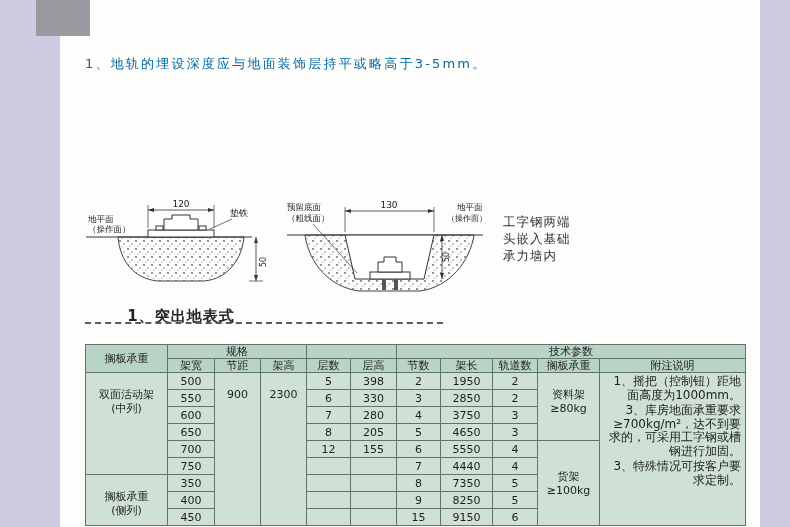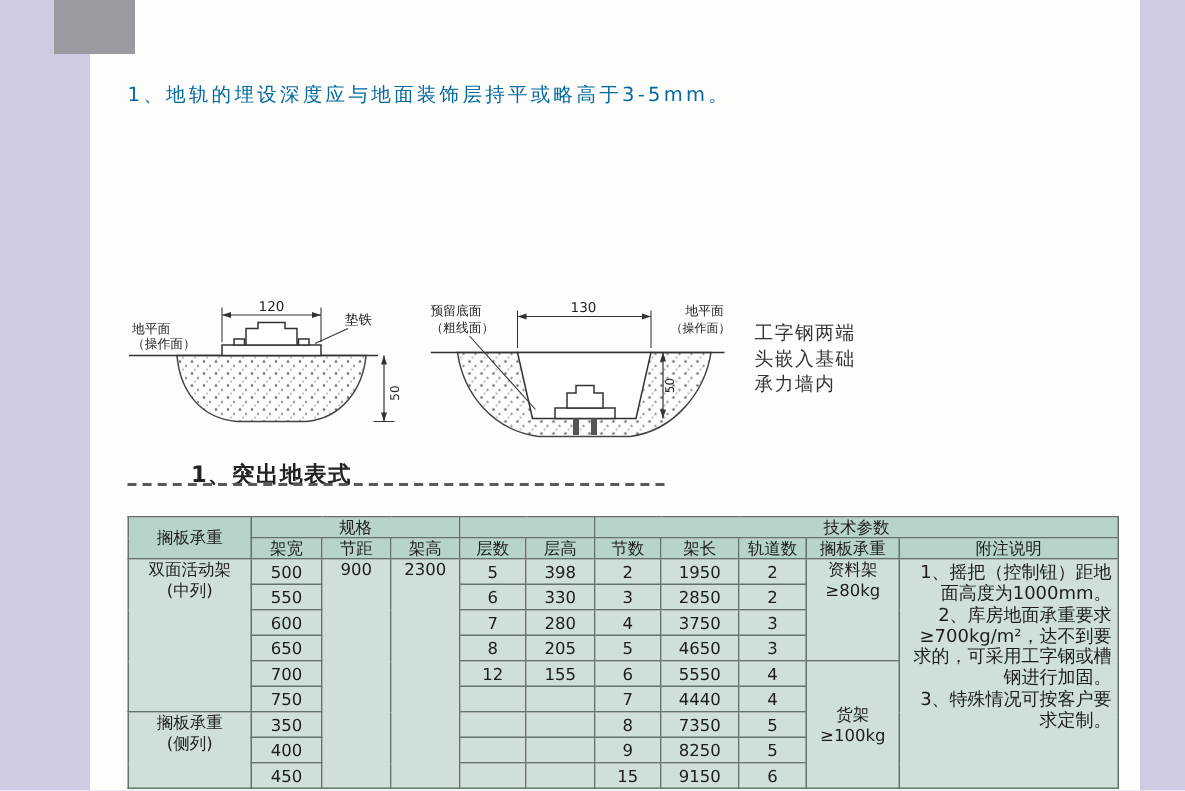--- a/index.html
+++ b/index.html
@@ -23,21 +23,21 @@
   .fig3{width:142px;margin-left:14px}
   .caption{font-size:15px;font-weight:bold;color:#222;letter-spacing:1px;margin-top:2px}
   .side-note{width:72px;margin-left:10px;margin-top:14px;font-size:12.5px;line-height:17px;
              color:#333;letter-spacing:1px}
   .dashed{position:absolute;top:322px;left:0;width:358px;border-top:2px dashed #5a5a5a}
   .spec-table{position:absolute;top:344px;left:0;border-collapse:collapse;table-layout:fixed;
               width:660px;font-size:11px;color:#1d1d1d}
   .spec-table th,.spec-table td{border:1px solid #63736b;padding:0 1px;text-align:center;overflow:hidden}
   .spec-table th{background:#b7d4c6;font-weight:normal;height:13px;line-height:13px}
   .spec-table td{background:#cfe1d6;height:16px}
-  td.vtop{vertical-align:top;padding-top:0;line-height:14px}
+  td.vtop{vertical-align:top;padding-top:15px;line-height:14px}
   td.notes-cell{vertical-align:top;text-align:right;font-size:12px;line-height:13.5px;
                 padding:2px 4px;letter-spacing:0}
   td.notes-cell div{margin-bottom:2px}
   svg text{font-family:"DejaVu Sans",sans-serif;fill:#222}
 </style>
 </head>
 <body>
 
 <div class="white-panel"></div>
 <div class="gray-square"></div>
@@ -191,21 +191,21 @@
         <td>398</td>
         <td>2</td>
         <td>1950</td>
         <td>2</td>
         <td rowspan="4" class="vtop">
           <div>资料架</div>
           <div>≥80kg</div>
         </td>
         <td rowspan="9" class="notes-cell">
           <div>1、摇把（控制钮）距地面高度为1000mm。</div>
-          <div>2、库房地面承重要求≥700kg/m²，达不到要求的，可采用工字钢或槽钢进行加固。</div>
+          <div>3、库房地面承重要求≥700kg/m²，达不到要求的，可采用工字钢或槽钢进行加固。</div>
           <div>3、特殊情况可按客户要求定制。</div>
         </td>
       </tr>
       <tr>
         <td>550</td>
         <td>6</td>
         <td>330</td>
         <td>3</td>
         <td>2850</td>
         <td>2</td>

